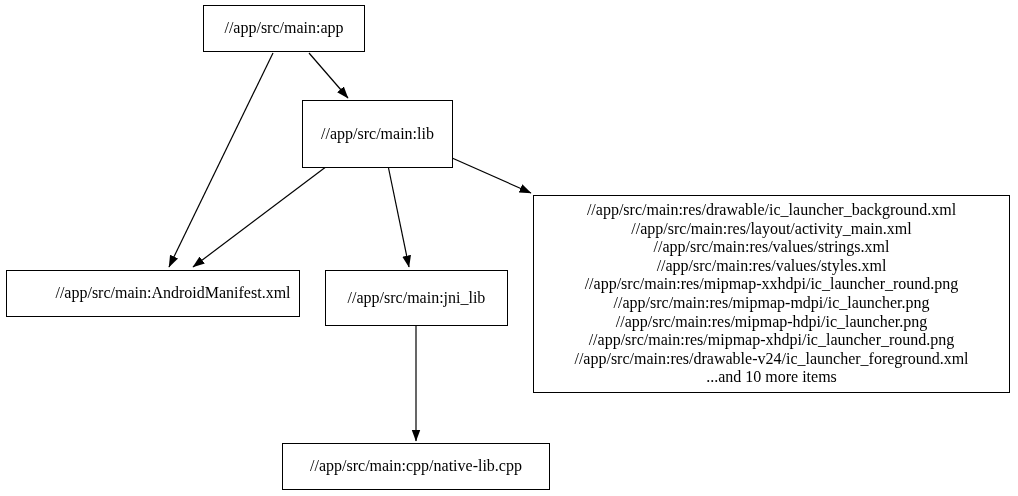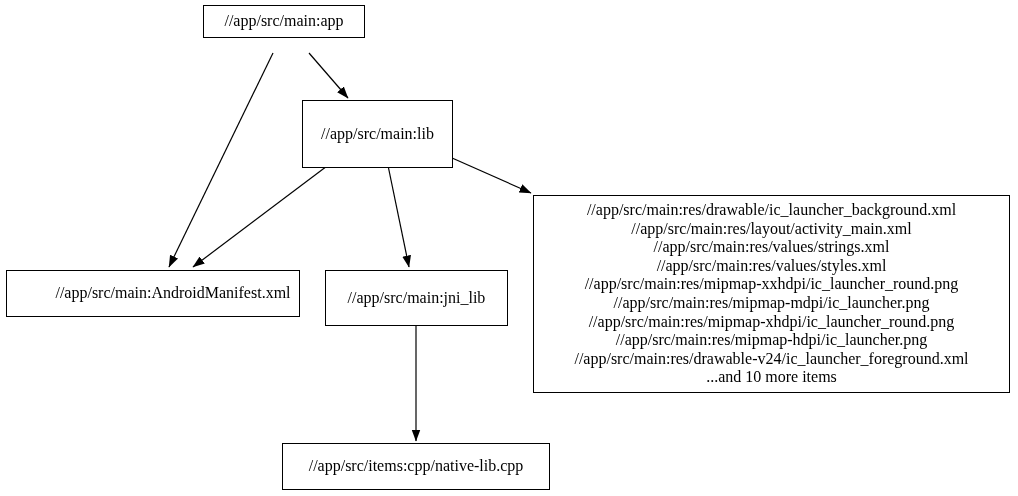--- a/index.html
+++ b/index.html
@@ -60,21 +60,21 @@
     <g stroke="#000000" stroke-width="1.2" fill="none">
       <line x1="309" y1="53" x2="348" y2="98" marker-end="url(#arrow)"></line>
       <line x1="273" y1="53" x2="169" y2="267" marker-end="url(#arrow)"></line>
       <line x1="347" y1="151" x2="193" y2="267" marker-end="url(#arrow)"></line>
       <line x1="385" y1="151" x2="409" y2="267" marker-end="url(#arrow)"></line>
       <line x1="434" y1="150" x2="531" y2="193" marker-end="url(#arrow)"></line>
       <line x1="416" y1="318" x2="416" y2="441" marker-end="url(#arrow)"></line>
     </g>
   </svg>
 
-  <div class="node" style="left:203px; top:5px; width:162px; height:33px;">
+  <div class="node" style="left:203px; top:5px; width:162px; height:47px;">
     <span>//app/src/main:app</span>
   </div>
 
   <div class="node" style="left:302px; top:100px; width:151px; height:68px;">
     <span>//app/src/main:lib</span>
   </div>
 
   <div class="node" style="left:6px; top:270px; width:294px; height:47px;padding-left:40px;">
     <span>//app/src/main:AndroidManifest.xml</span>
   </div>
@@ -83,23 +83,23 @@
     <span>//app/src/main:jni_lib</span>
   </div>
 
   <div class="node node-multiline" style="left:533px; top:195px; width:477px; height:198px;">
     <span class="res-line">//app/src/main:res/drawable/ic_launcher_background.xml</span>
     <span class="res-line">//app/src/main:res/layout/activity_main.xml</span>
     <span class="res-line">//app/src/main:res/values/strings.xml</span>
     <span class="res-line">//app/src/main:res/values/styles.xml</span>
     <span class="res-line">//app/src/main:res/mipmap-xxhdpi/ic_launcher_round.png</span>
     <span class="res-line">//app/src/main:res/mipmap-mdpi/ic_launcher.png</span>
+    <span class="res-line">//app/src/main:res/mipmap-hdpi/ic_launcher.png</span>
     <span class="res-line">//app/src/main:res/mipmap-xhdpi/ic_launcher_round.png</span>
-    <span class="res-line">//app/src/main:res/mipmap-hdpi/ic_launcher.png</span>
     <span class="res-line">//app/src/main:res/drawable-v24/ic_launcher_foreground.xml</span>
     <span class="res-line">...and 10 more items</span>
   </div>
 
   <div class="node" style="left:282px; top:443px; width:268px; height:47px;">
-    <span>//app/src/items:cpp/native-lib.cpp</span>
+    <span>//app/src/main:cpp/native-lib.cpp</span>
   </div>
 
 </div>
 
 </body></html>

